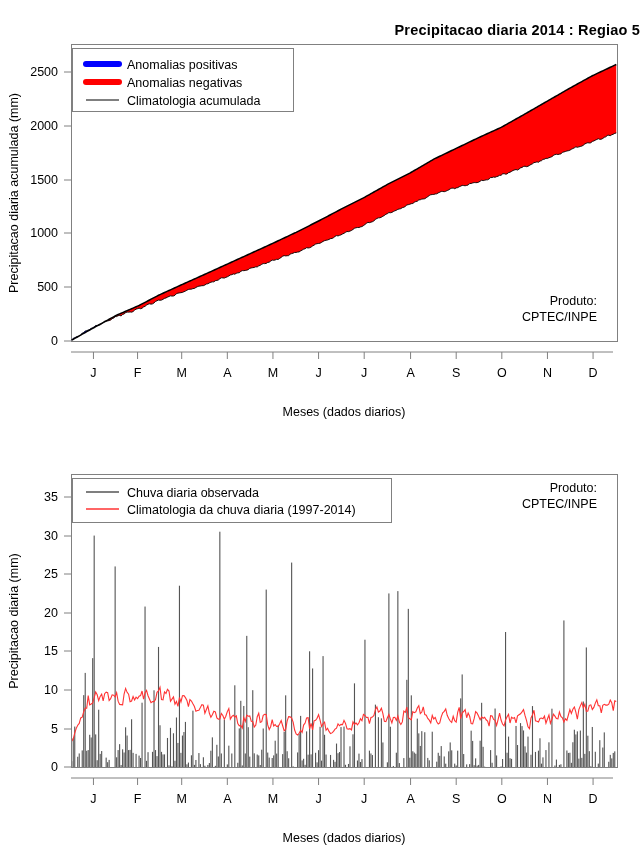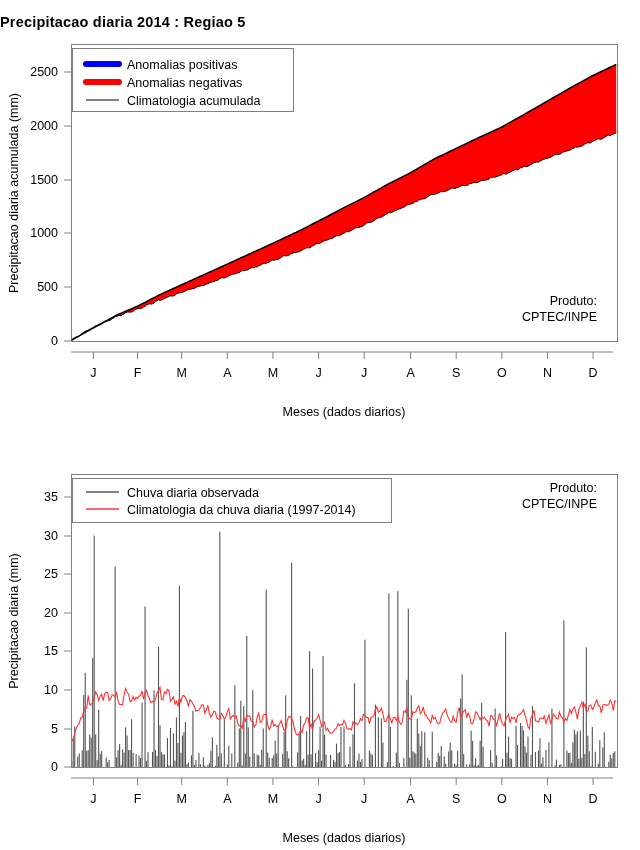--- a/index.html
+++ b/index.html
@@ -1,19 +1,19 @@
 <!DOCTYPE html>
 <html><head>
 <meta charset="utf-8">
 <style>
   html,body{margin:0;padding:0;background:#ffffff;}
   body{width:640px;height:850px;font-family:"Liberation Sans",sans-serif;color:#000;overflow:hidden;}
   .page{position:relative;width:640px;height:850px;}
   .chart-title{
-    position:absolute;left:0;top:14px;width:640px;text-align:left;
+    position:absolute;left:0;top:22px;width:640px;text-align:right;
     font-size:14.5px;font-weight:bold;letter-spacing:.2px;
   }
   svg{display:block;}
   .plot-svg{position:absolute;left:0;top:0;}
   .axis-line{stroke:#808080;stroke-width:1;fill:none;}
   .frame{stroke:#808080;stroke-width:1;fill:none;}
   .tick{stroke:#808080;stroke-width:1;}
   .ticklabel{font-family:"Liberation Sans",sans-serif;font-size:12.5px;fill:#000;}
   .axislabel{font-family:"Liberation Sans",sans-serif;font-size:12.5px;fill:#000;}
   .legend-box{fill:#ffffff;stroke:#808080;stroke-width:1;}

